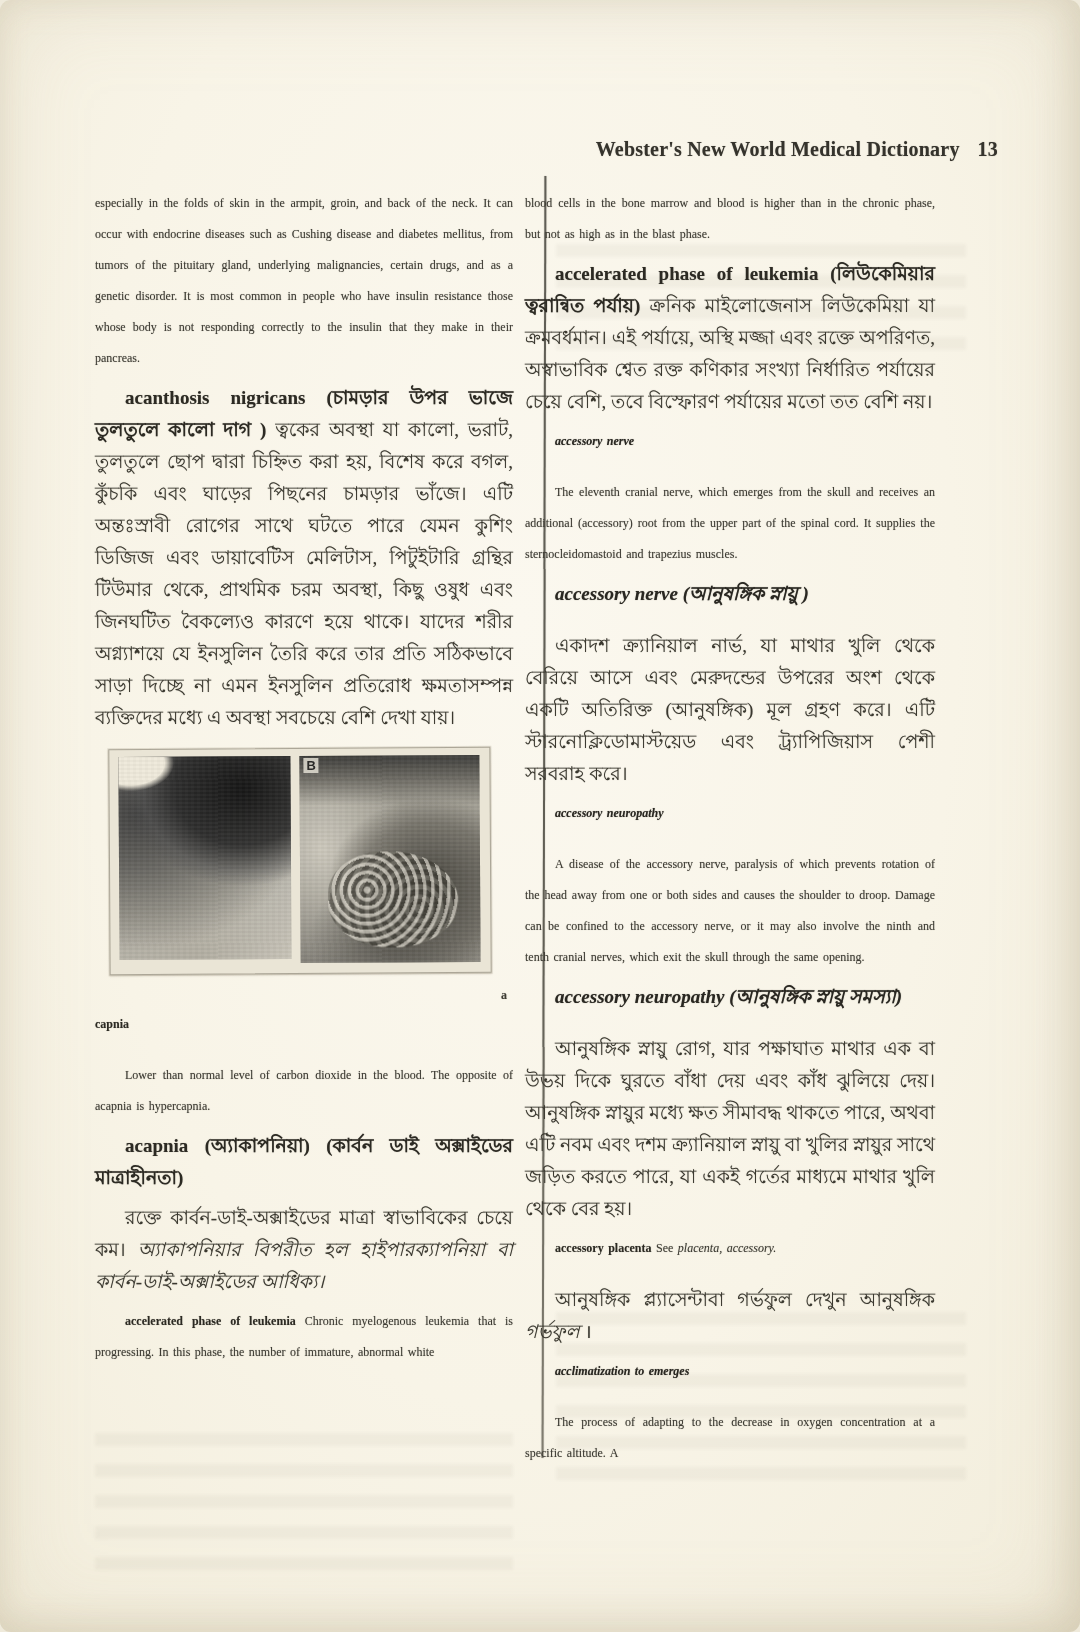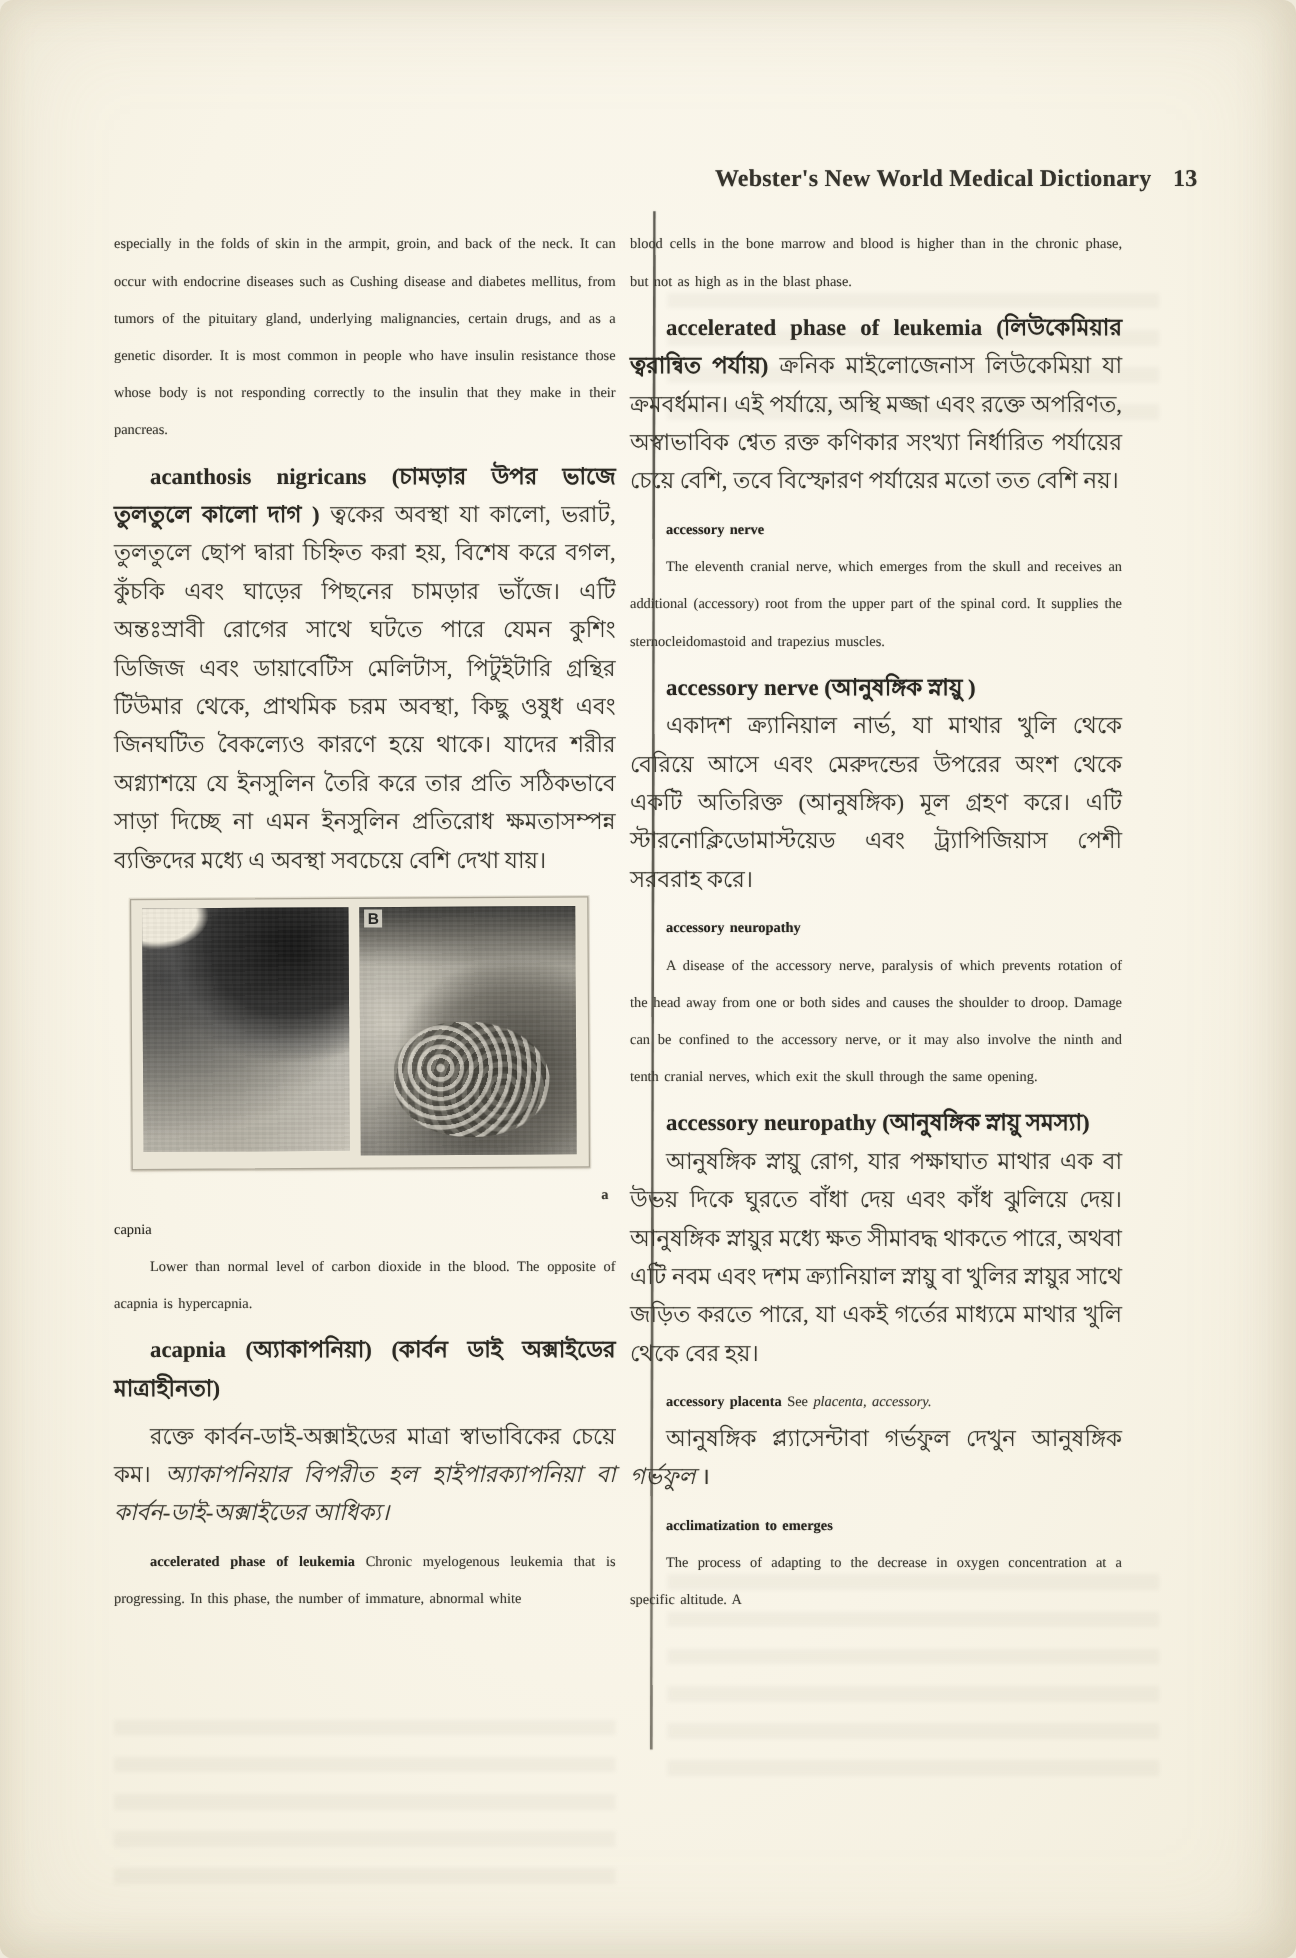--- a/index.html
+++ b/index.html
@@ -44,25 +44,26 @@
     text-shadow:0 0 1px rgba(61,59,51,0.40);
     word-spacing:1.5px;
   }
   .bn{
     font-size:19px;line-height:32px;color:#3a382f;
     text-align:justify;
     text-shadow:0 0 1px rgba(58,56,47,0.40);
   }
   .indent{text-indent:30px;}
   .gap{margin-top:8px;}
-  .gap-sm{margin-top:0;}
+  .gap-sm{margin-top:20px;}
   .heading{
     font-weight:bold;color:#292721;
     text-align:left;text-indent:30px;
     text-shadow:0 0 1px rgba(41,39,33,0.5);
+    font-style:italic;
   }
   b,.bold{font-weight:bold;color:#2c2a23;}
   .ital{font-style:italic;}
   
   .figure{
     position:relative;margin:14px 0 6px 14px;width:380px;height:224px;
     background:#eae5d6;
     border:1px solid rgba(120,115,100,0.55);
     box-shadow:0 0 0 1px rgba(160,152,130,0.25), 0 1px 2px rgba(120,110,90,0.35);
     transform:rotate(-0.35deg);
@@ -100,21 +101,21 @@
     border-radius:45% 55% 50% 50%;
     filter:blur(0.6px);
   }
   .panel-label{
     position:absolute;left:4px;top:2px;
     font-family:"Liberation Sans","DejaVu Sans",sans-serif;
     font-size:13px;font-weight:bold;color:#2a2a28;
     background:rgba(235,231,219,0.8);padding:0 3px;line-height:15px;
   }
   .break-a{text-align:right;font-weight:bold;padding-right:6px;margin-top:2px;}
-  .capnia-word{font-weight:normal;color:#2c2a23;margin-top:-2px;}
+  .capnia-word{font-weight:bold;color:#2c2a23;margin-top:-2px;}
 </style>
 </head>
 <body>
 
 <div class="page">
 
   <div class="bleed" style="left:556px;top:230px;width:410px;height:120px;"></div>
   <div class="bleed" style="left:95px;top:1430px;width:418px;height:140px;"></div>
   <div class="bleed" style="left:556px;top:1300px;width:410px;height:180px;"></div>
 

